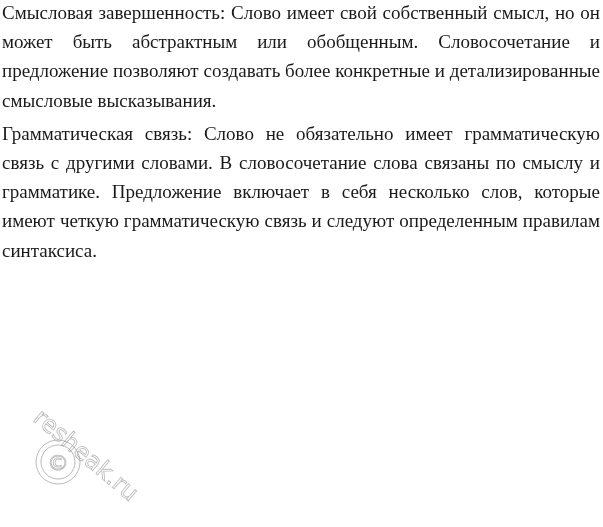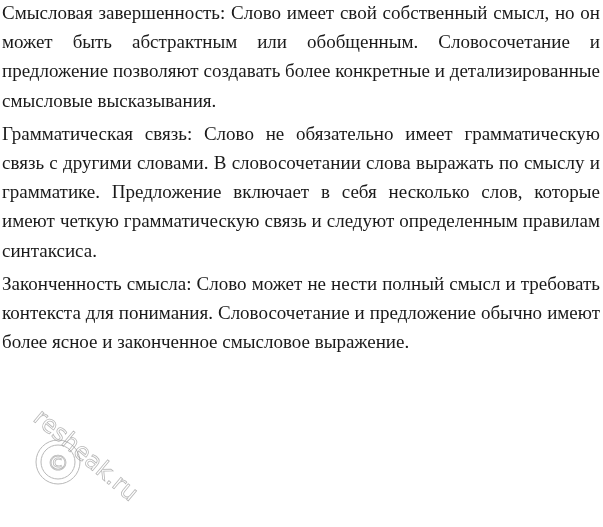--- a/index.html
+++ b/index.html
@@ -35,22 +35,21 @@
       width: 130px;
       height: 120px;
       pointer-events: none;
     }
   </style>
 </head>
 <body>
 
 <div class="doc">
   <p class="para">Смысловая завершенность: Слово имеет свой собственный смысл, но он может быть абстрактным или обобщенным. Словосочетание и предложение позволяют создавать более конкретные и детализированные смысловые высказывания.</p>
-  <p class="para">Грамматическая связь: Слово не обязательно имеет грамматическую связь с другими словами. В словосочетании слова выражать по смыслу и грамматике. Предложение включает в себя несколько слов, которые имеют четкую грамматическую связь и следуют определенным правилам синтаксиса.</p>
-  <p class="para">Законченность смысла: Слово может не нести полный смысл и требовать контекста для понимания. Словосочетание и предложение обычно имеют более ясное и законченное смысловое выражение.</p>
+  <p class="para">Грамматическая связь: Слово не обязательно имеет грамматическую связь с другими словами. В словосочетание слова связаны по смыслу и грамматике. Предложение включает в себя несколько слов, которые имеют четкую грамматическую связь и следуют определенным правилам синтаксиса.</p>
 </div>
 
 <svg class="watermark" viewBox="0 0 130 120" xmlns="http://www.w3.org/2000/svg">
   <g fill="none" stroke="#9a9a9a" stroke-width="1" opacity="0.7">
     <circle cx="40" cy="72" r="22"></circle>
     <circle cx="40" cy="72" r="17"></circle>
   </g>
   <text x="40" y="80" text-anchor="middle" font-family="DejaVu Sans, sans-serif" font-size="22" fill="none" stroke="#9a9a9a" stroke-width="0.8" opacity="0.7">©</text>
   <text x="0" y="0" transform="translate(14,30) rotate(40)" font-family="DejaVu Sans, sans-serif" font-size="24" fill="none" stroke="#9a9a9a" stroke-width="0.8" opacity="0.7">resheak.ru</text>
 </svg>

